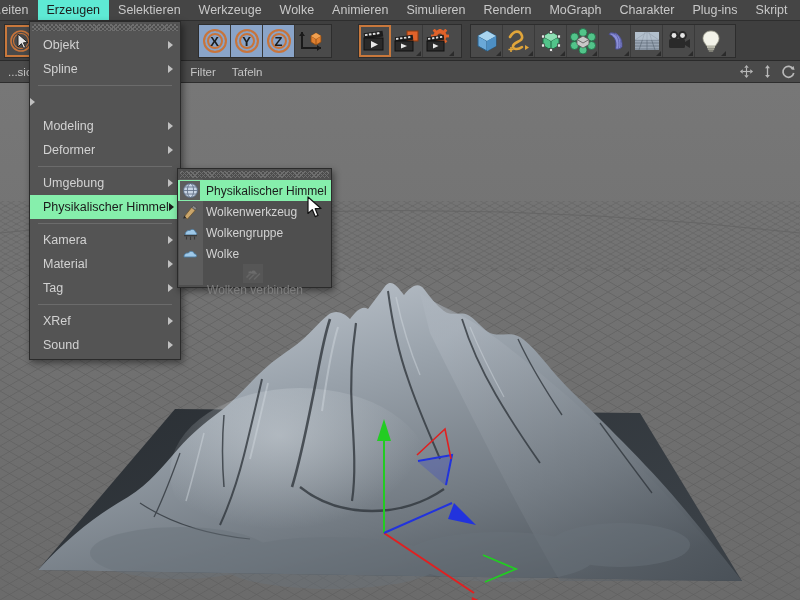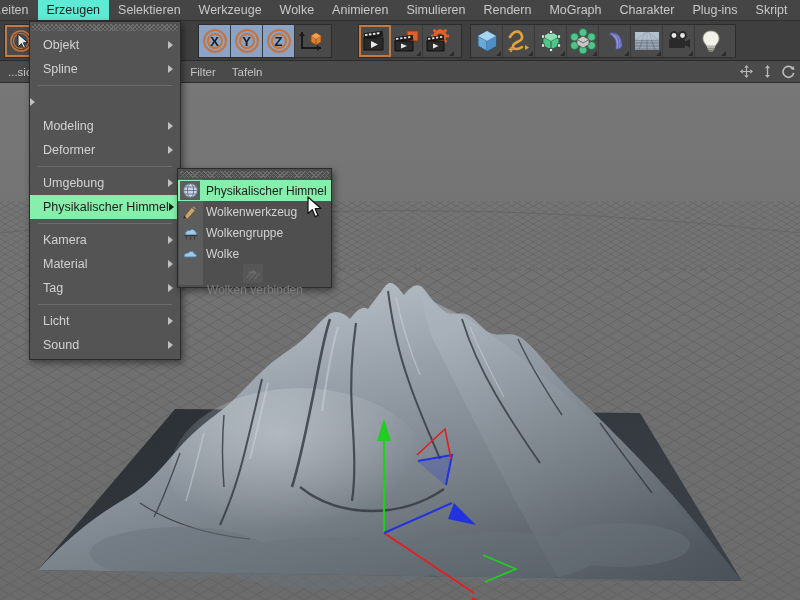--- a/index.html
+++ b/index.html
@@ -543,21 +543,21 @@
         <div class="mrow">
           <span class="lbl">Material</span>
           <span class="arw"></span>
         </div>
         <div class="mrow">
           <span class="lbl">Tag</span>
           <span class="arw"></span>
         </div>
         <div class="msep"></div>
         <div class="mrow">
-          <span class="lbl">Licht</span>
+          <span class="lbl">XRef</span>
           <span class="arw"></span>
         </div>
         <div class="mrow">
           <span class="lbl">Sound</span>
           <span class="arw"></span>
         </div>
       </div>
   </div>
 
   <div class="menu" id="menu-himmel">

